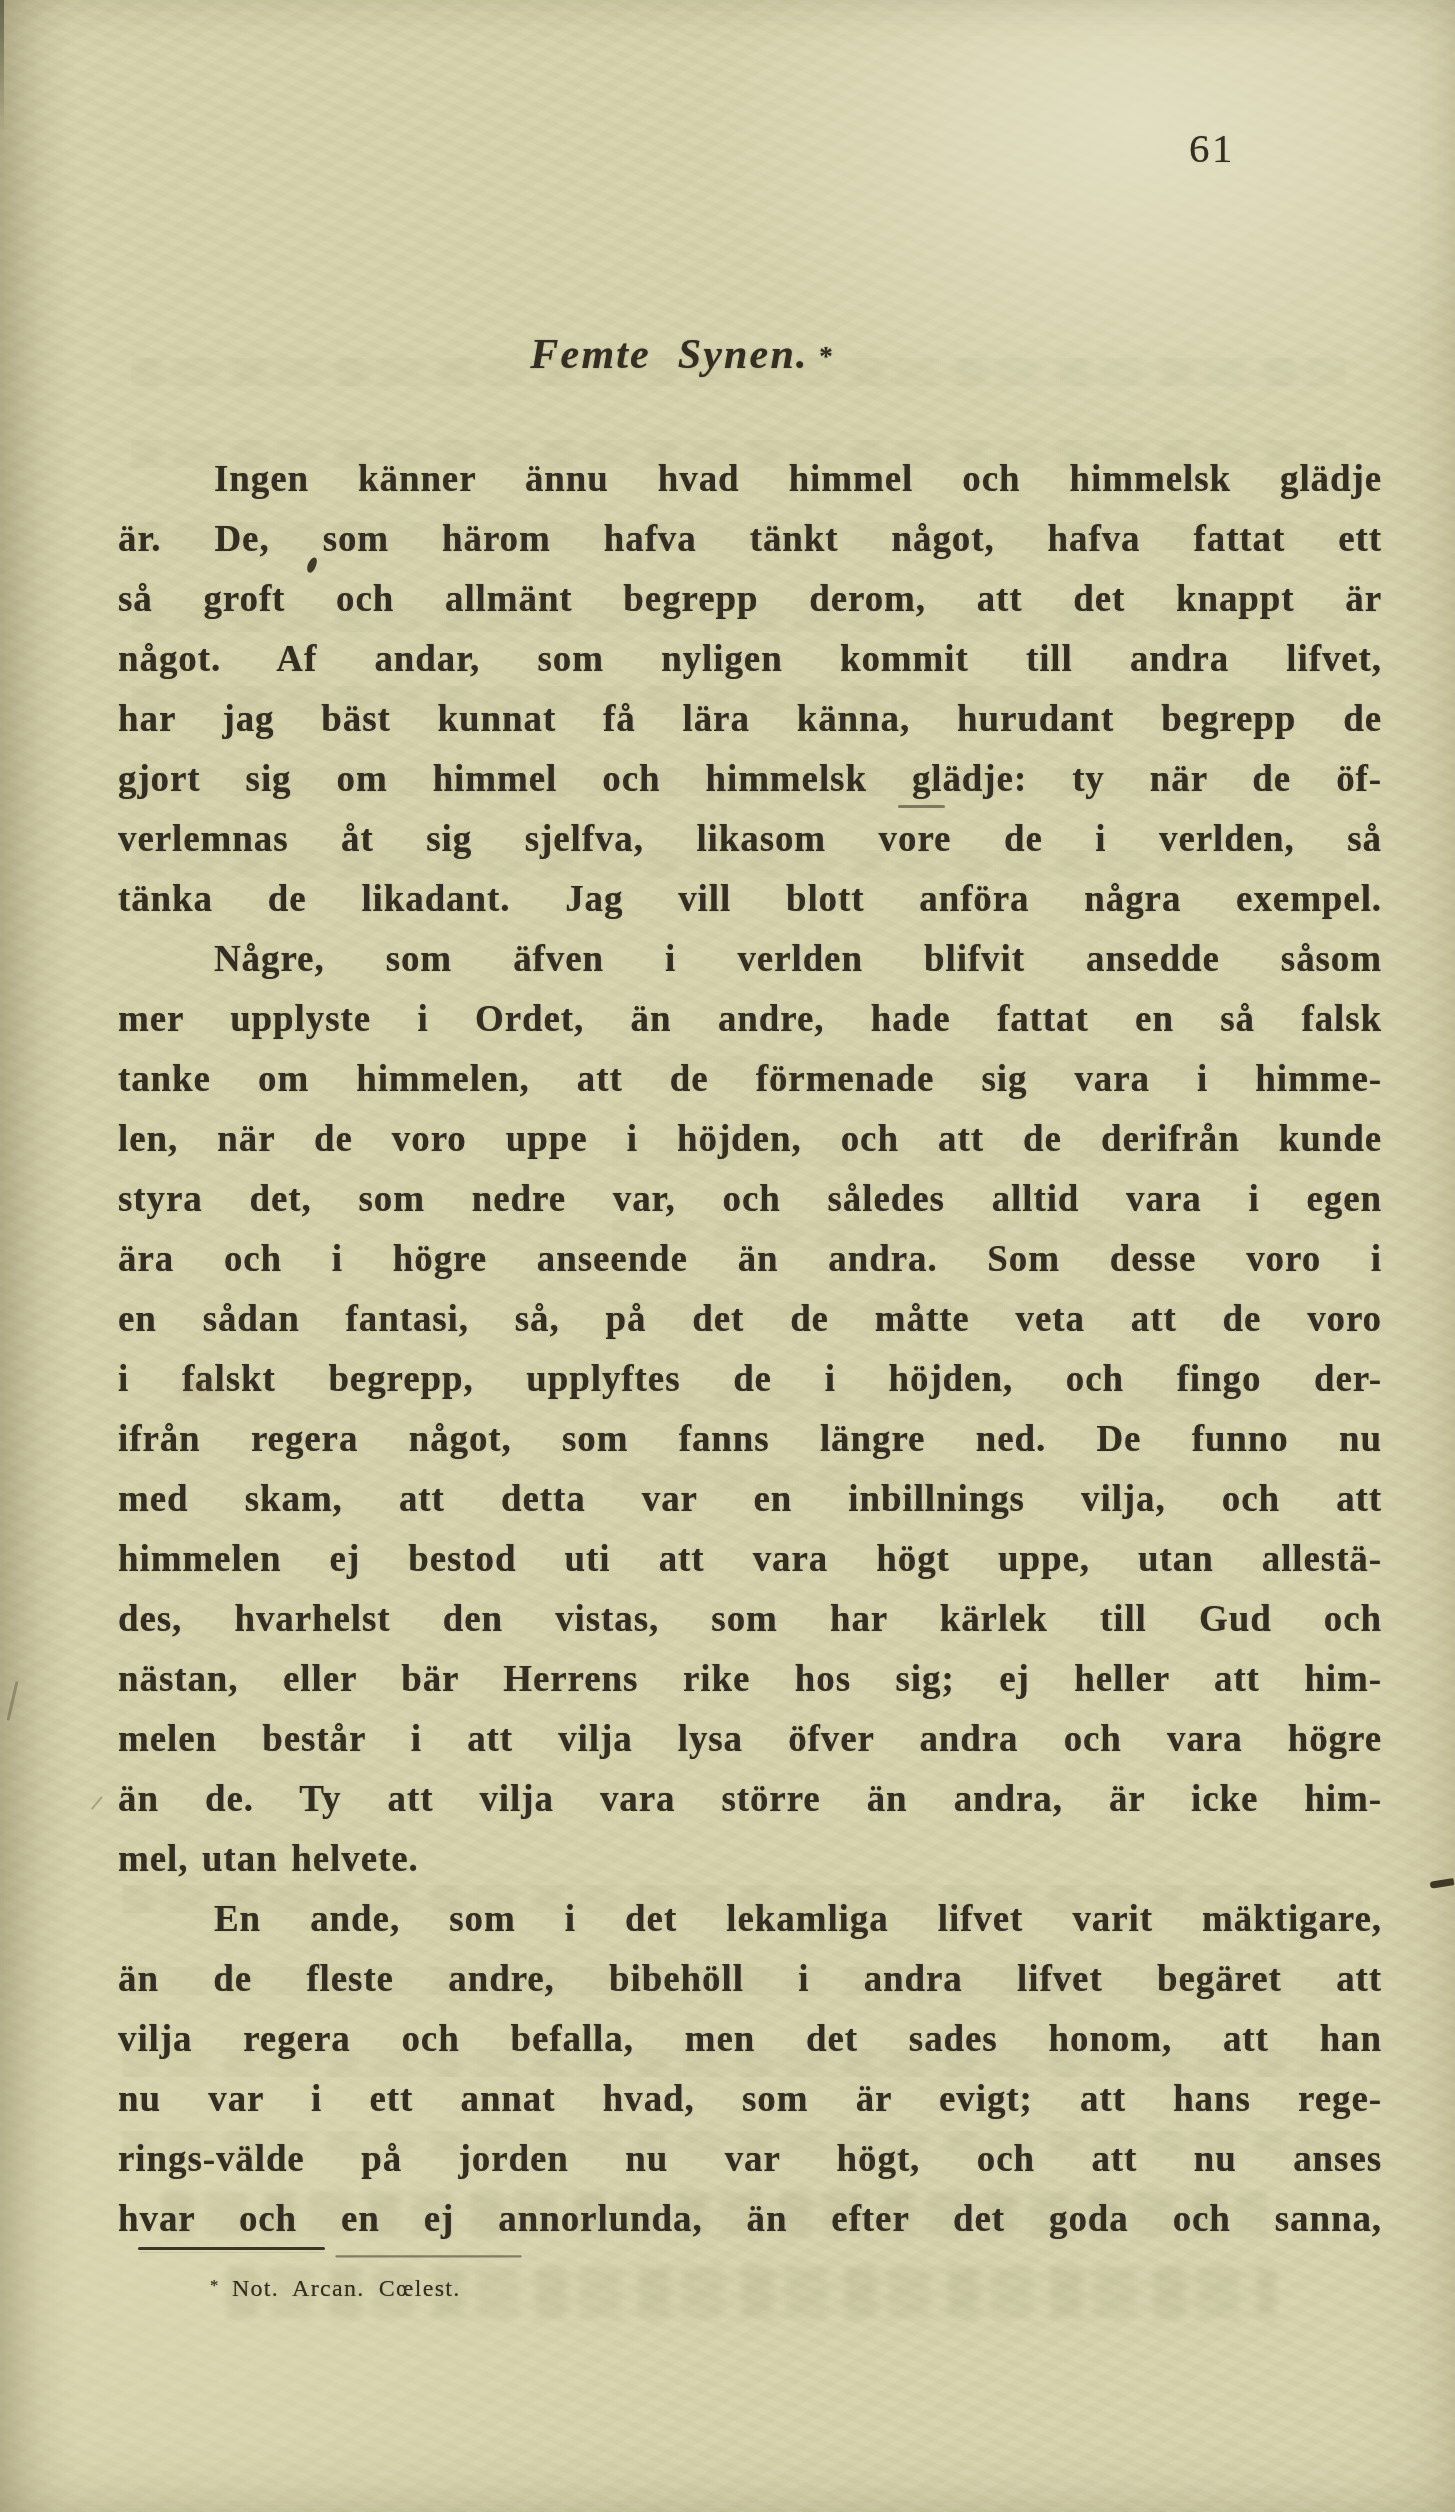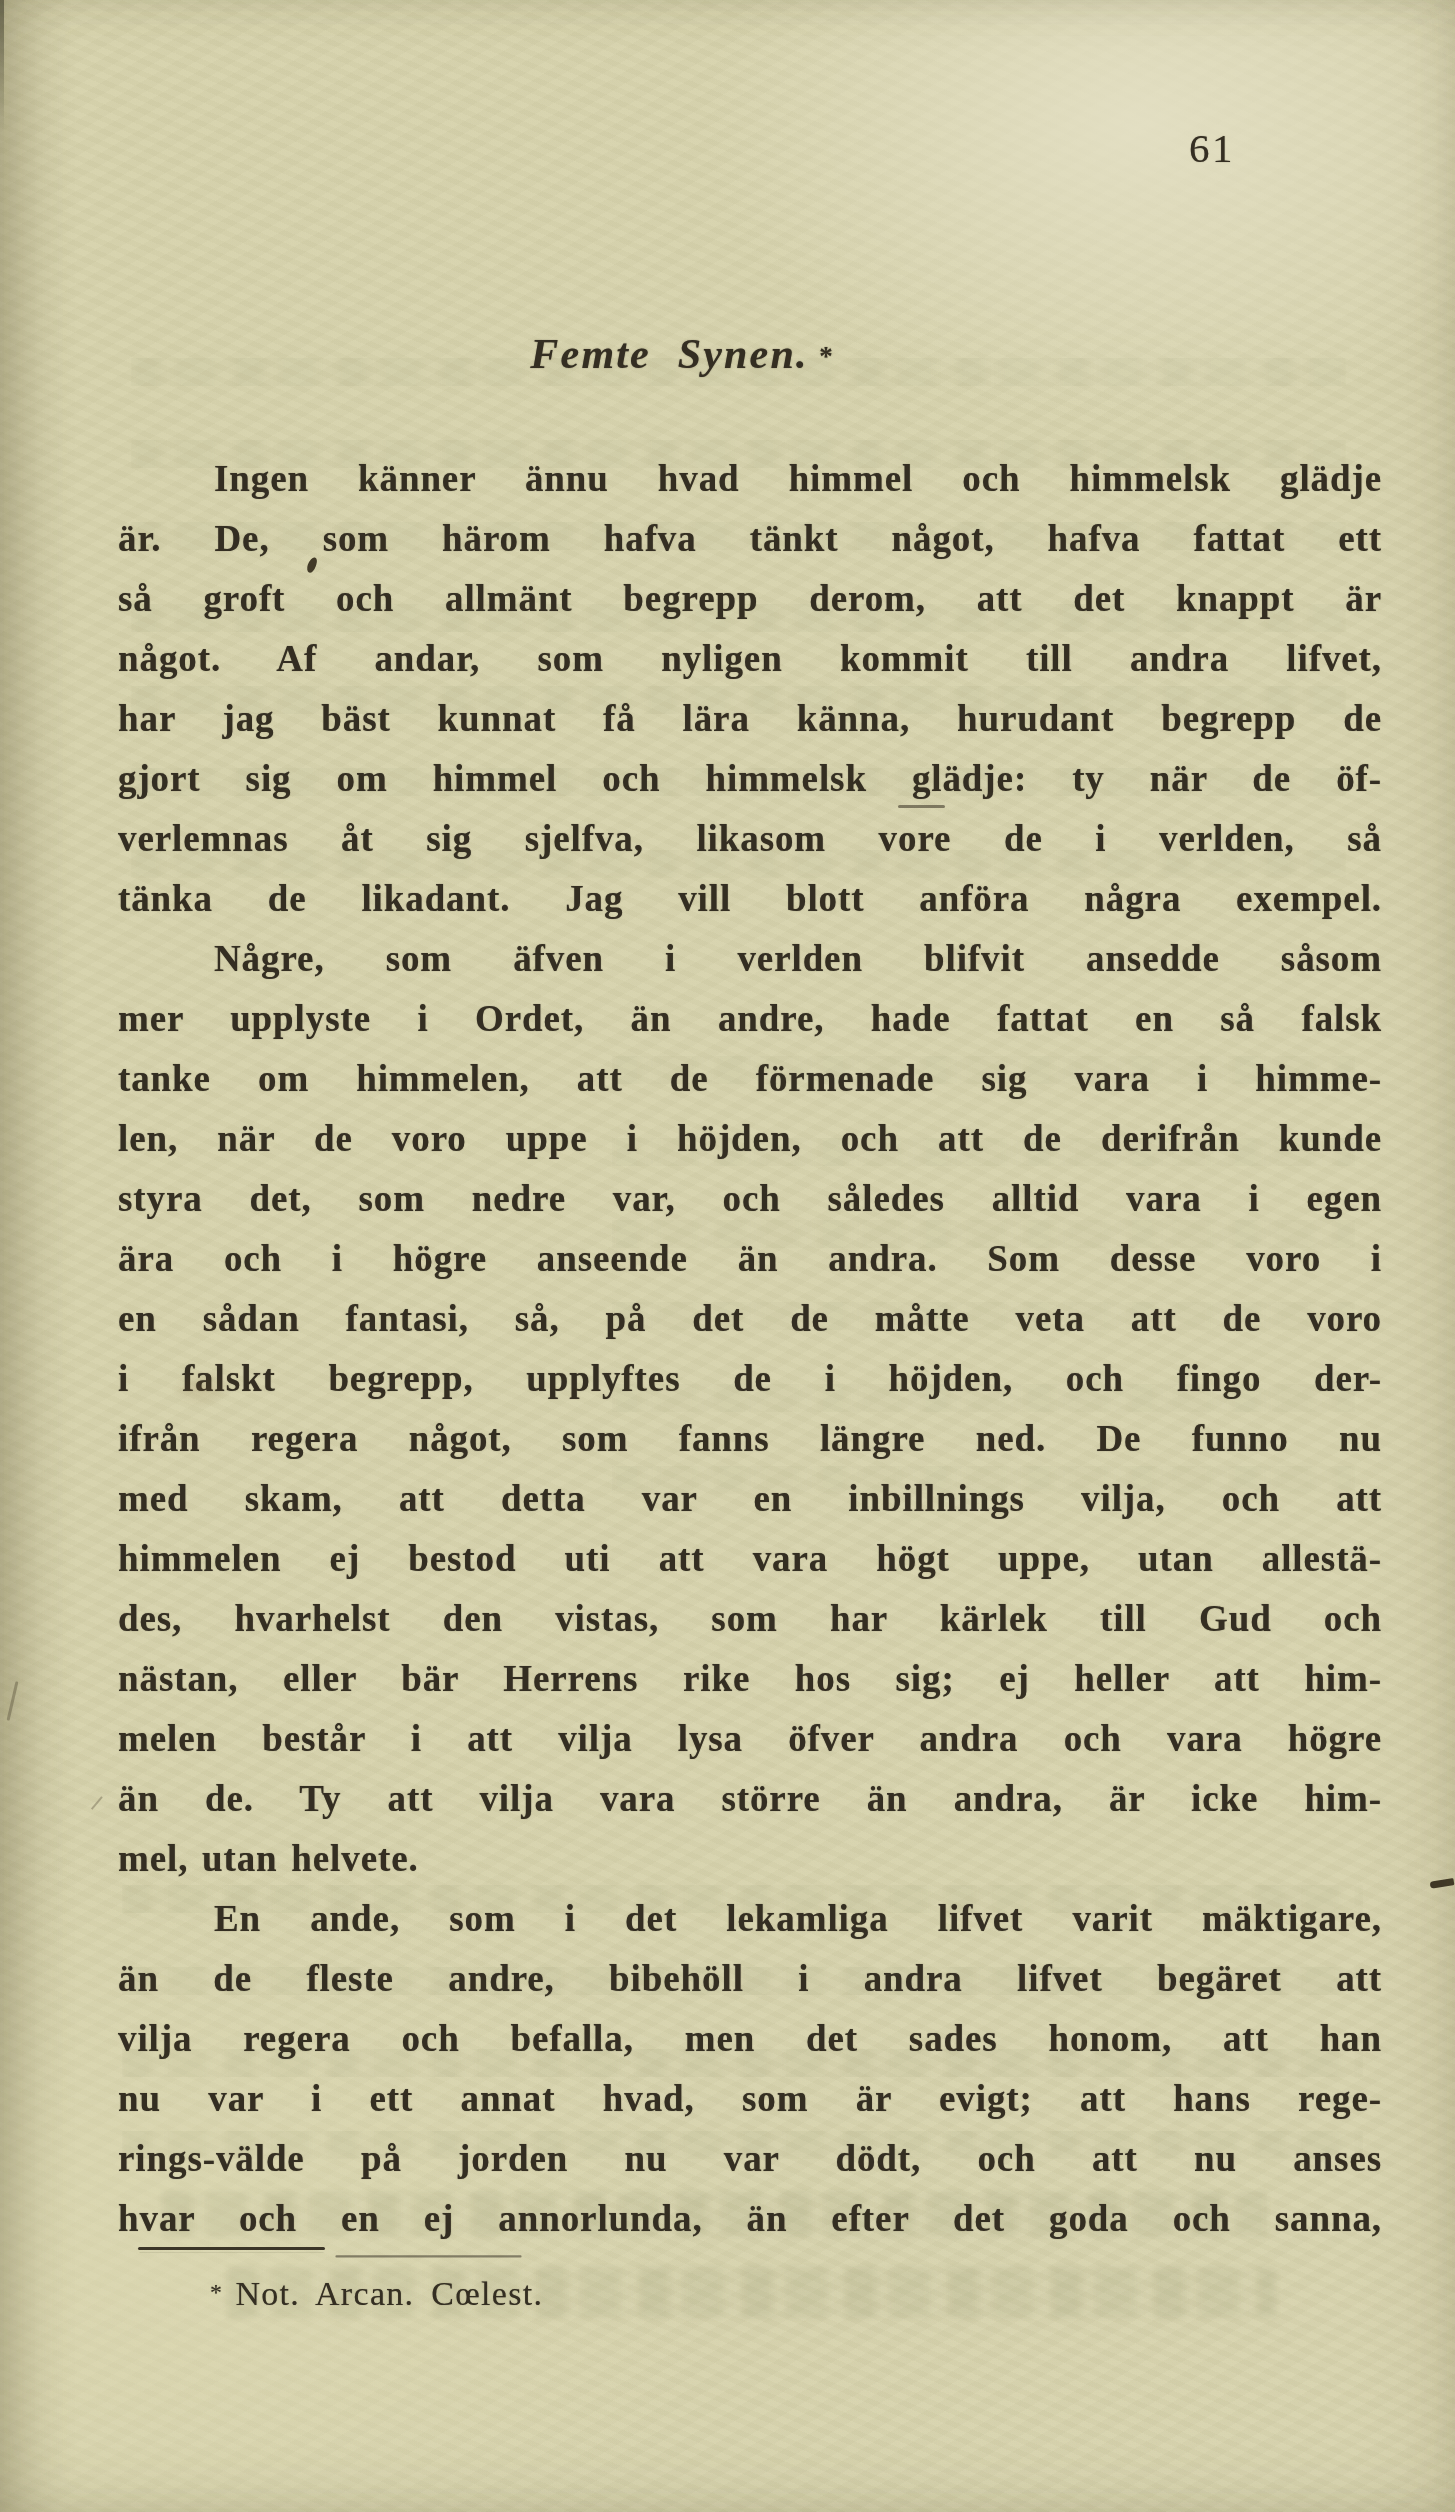--- a/index.html
+++ b/index.html
@@ -50,21 +50,21 @@
   .body-text .line { text-align: justify; text-align-last: justify; white-space: nowrap; font-weight: bold; }
   .body-text .line.indent { padding-left: 96px; }
   .body-text .line.nojust { text-align: left; text-align-last: left; }
   .footnote-rule {
     position: absolute; left: 138px; top: 2247px; width: 187px; height: 2.6px;
     background: #3b3528; border-radius: 1.7px;
     box-shadow: 0 4.4px 0 -1.3px rgba(59,53,40,0.38), 197px 7.9px 0 -0.4px rgba(59,53,40,0.55);
   }
   .footnote {
     position: absolute; left: 210px; top: 2275px;
-    font-size: 34px; letter-spacing: 1.3px; word-spacing: 7px;
+    font-size: 24px; letter-spacing: 1.3px; word-spacing: 7px;
     text-shadow: 0 0 0.9px rgba(40,34,24,0.5);
   }
   .footnote .fn-marker { font-size: 70%; position: relative; top: -5.2px; margin-right: 12.2px; }
   
   .ghost {
     position: absolute; pointer-events: none;
     background: repeating-linear-gradient(90deg,
       rgba(113,118,78,0.13) 0 30px, rgba(113,118,78,0.03) 30px 45px,
       rgba(113,118,78,0.10) 45px 84px, rgba(113,118,78,0.02) 84px 103px);
     filter: blur(3.1px);
@@ -132,21 +132,21 @@
       <div class="line">himmelen ej bestod uti att vara högt uppe, utan allestä-</div>
       <div class="line">des, hvarhelst den vistas, som har kärlek till Gud och</div>
       <div class="line">nästan, eller bär Herrens rike hos sig; ej heller att him-</div>
       <div class="line">melen består i att vilja lysa öfver andra och vara högre</div>
       <div class="line">än de. Ty att vilja vara större än andra, är icke him-</div>
       <div class="line nojust">mel, utan helvete.</div>
       <div class="line indent">En ande, som i det lekamliga lifvet varit mäktigare,</div>
       <div class="line">än de fleste andre, bibehöll i andra lifvet begäret att</div>
       <div class="line">vilja regera och befalla, men det sades honom, att han</div>
       <div class="line">nu var i ett annat hvad, som är evigt; att hans rege-</div>
-      <div class="line">rings-välde på jorden nu var dödt, och att nu anses</div>
+      <div class="line">rings-välde på jorden nu var högt, och att nu anses</div>
       <div class="line">hvar och en ej annorlunda, än efter det goda och sanna,</div>
     </div>
 
   <div class="artifact edge-sliver"></div>
   <div class="artifact ink-speck"></div>
   <div class="artifact ty-underline"></div>
   <div class="artifact smudge"></div>
   <div class="artifact scratch-left"></div>
   <div class="artifact scratch-small"></div>
   <div class="artifact dash-right"></div>

